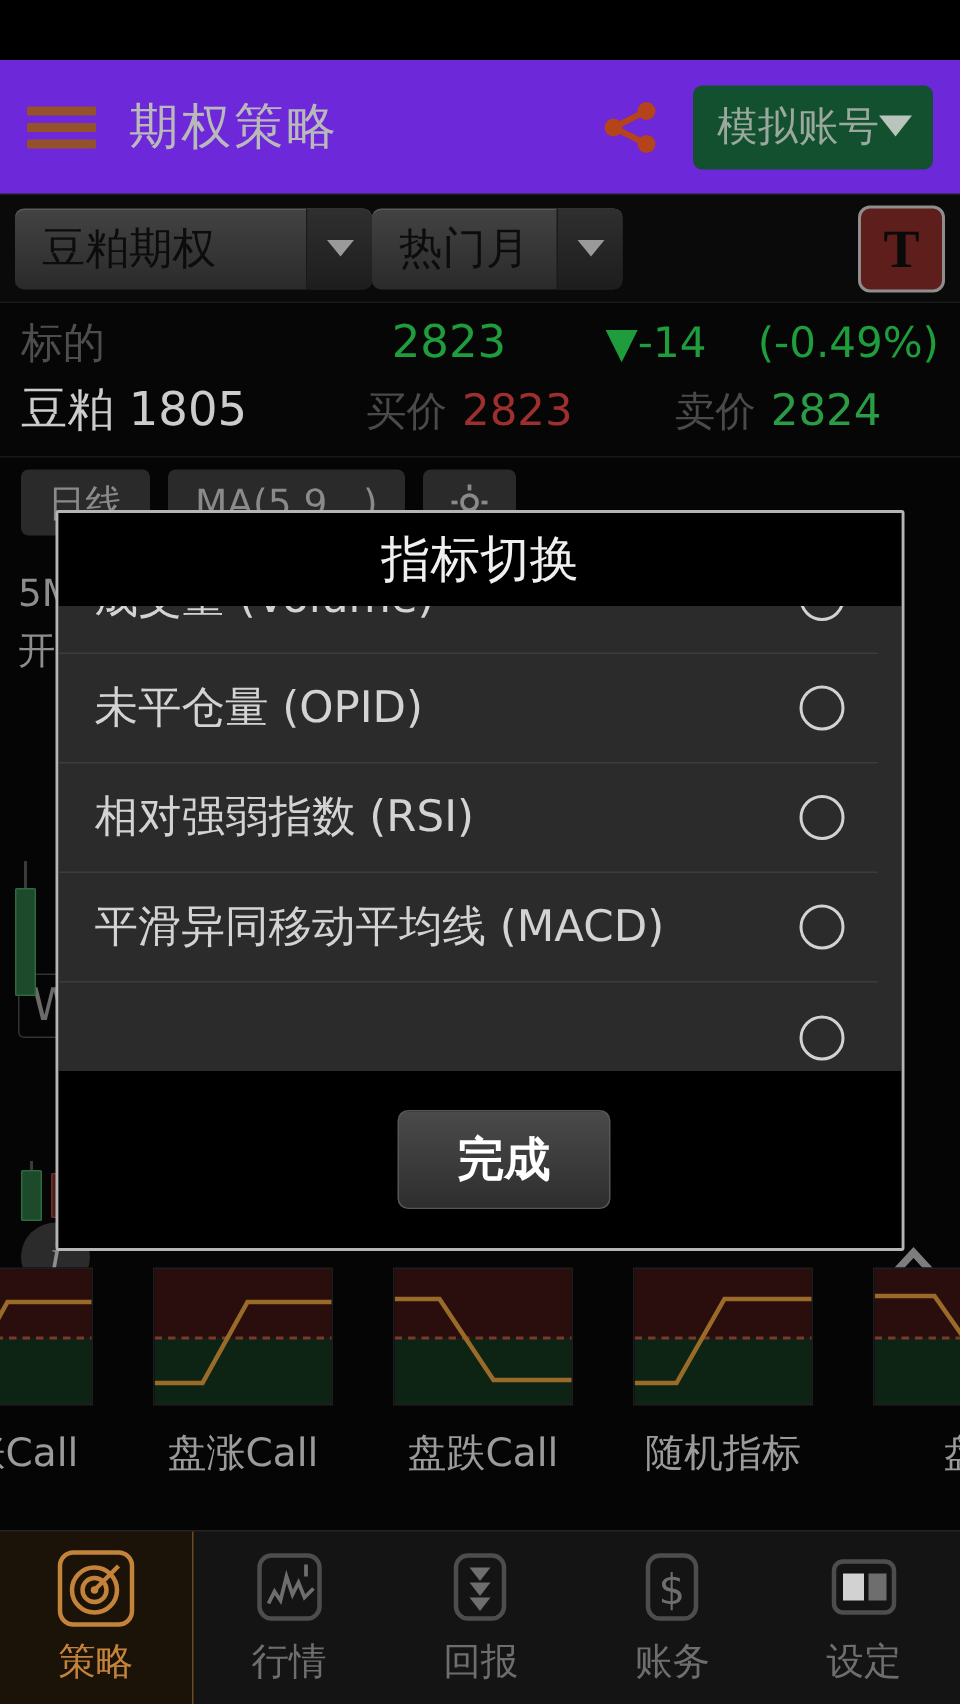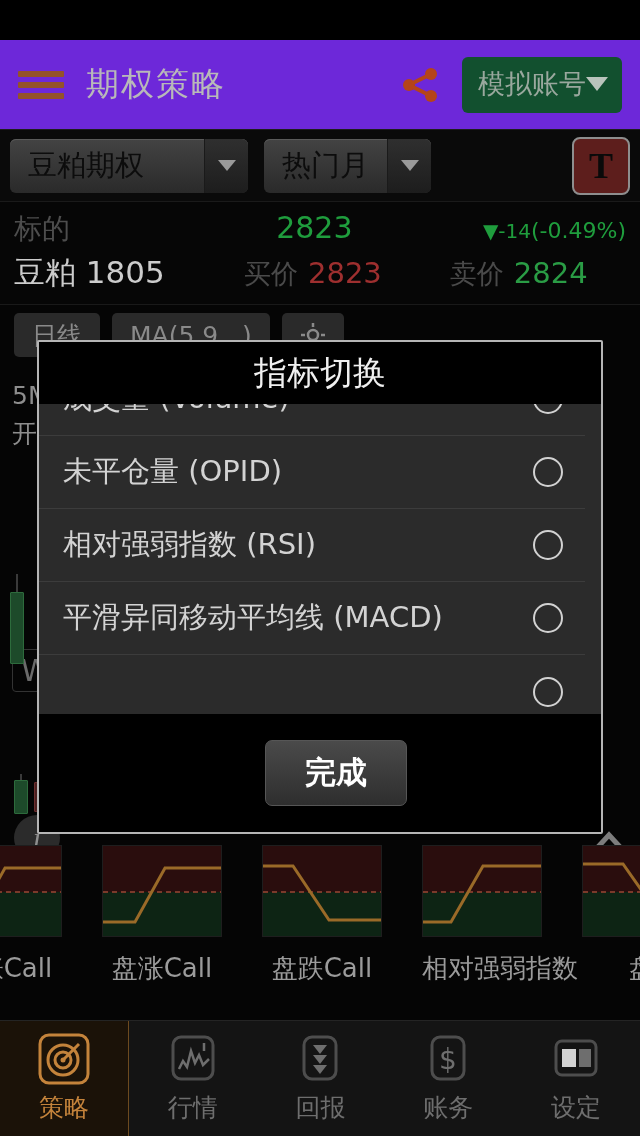--- a/index.html
+++ b/index.html
@@ -28,21 +28,21 @@
   .hdr-right { margin-left:auto; display:flex; align-items:center; gap:20px; }
   .share-icon { width:44px; height:44px; position:relative; }
   .acct-btn {
     background:#12502f; border-radius:6px; padding:9px 14px 11px 16px;
     display:flex; align-items:center; gap:0; color:#9aa89e; font-size:27px;
   }
   .caret-dn { width:0;height:0;border-left:11px solid transparent;border-right:11px solid transparent;
     border-top:14px solid #b9c4bc; }
 
   
-  .selrow { height:72px; display:flex; align-items:center; padding:0 10px; gap:16px;
+  .selrow { height:72px; display:flex; align-items:center; padding:0 10px; 
     background:#0a0a0a; border-bottom:1px solid #1a1a1a; }
   .sel {
     display:flex; height:54px; border-radius:6px; overflow:hidden;
     background:linear-gradient(#434343,#2a2a2a);
     box-shadow:inset 0 1px 0 #5a5a5a;
   }
   .sel .lbl { display:flex; align-items:center; padding:0 18px; font-size:29px; color:#0c0c0c;
      font-weight:500; min-width:0; }
   .sel.wide .lbl { width:194px; }
   .sel .arrow { width:44px; display:flex; align-items:center; justify-content:center;
@@ -53,22 +53,22 @@
      background:#5d1e1c; border:2px solid #8e8e8e; display:flex; align-items:center;
      justify-content:center; color:#0a0a0a; font-size:36px; font-weight:700;
      font-family:"Liberation Serif",serif; }
 
   
   .quote { padding:8px 14px 10px; background:#060606; border-bottom:1px solid #191919; }
   .qline { display:flex; align-items:baseline; height:42px; }
   .q-lbl { color:#4d4d4d; font-size:28px; width:230px; }
   .q-name { color:#cccccc; font-size:31px; width:230px; }
   .q-last { color:#1f9d3d; font-size:30px; width:150px; text-align:center; }
-  .q-chg  { color:#1f9d3d; font-size:20px; width:145px; text-align:right; }
-  .q-pct  { color:#1f9d3d; font-size:22px; }
+  .q-chg  { color:#1f9d3d; font-size:28px; width:145px; text-align:center; }
+  .q-pct  { color:#1f9d3d; font-size:28px; }
   .bidask { display:flex; align-items:baseline; gap:10px; }
   .ba-lbl { color:#4a4a4a; font-size:27px; }
   .ba-bid { color:#9e2f2f; font-size:29px; margin-right:58px; }
   .ba-ask { color:#2a9c45; font-size:29px; }
 
   
   .charttools { display:flex; gap:12px; padding:8px 14px 0; }
   .ctbtn { height:44px; border-radius:5px; background:#2a2a2a; color:#8a8a8a;
     display:flex; align-items:center; justify-content:center; font-size:25px; padding:0 18px; }
 
@@ -272,21 +272,21 @@
 
       <div class="card">
         <div class="thumb">
           <svg width="120" height="92" viewBox="0 0 120 92">
             <rect x="0" y="0" width="120" height="46" fill="#2a0d0d"></rect>
             <rect x="0" y="46" width="120" height="46" fill="#0d2414"></rect>
             <line x1="0" y1="46" x2="120" y2="46" stroke="#7a3a2a" stroke-width="2" stroke-dasharray="5,4"></line>
             <polyline points="0,76 28,76 60,20 120,20" fill="none" stroke="#9a6a28" stroke-width="3"></polyline>
           </svg>
         </div>
-        <div class="cname">相对强弱指数</div>
+        <div class="cname">随机指标</div>
       </div>
 
       <div class="card">
         <div class="thumb">
           <svg width="120" height="92" viewBox="0 0 120 92">
             <rect x="0" y="0" width="120" height="46" fill="#2a0d0d"></rect>
             <rect x="0" y="46" width="120" height="46" fill="#0d2414"></rect>
             <line x1="0" y1="46" x2="120" y2="46" stroke="#7a3a2a" stroke-width="2" stroke-dasharray="5,4"></line>
             <polyline points="0,18 40,18 78,72 120,72" fill="none" stroke="#9a6a28" stroke-width="3"></polyline>
           </svg>

